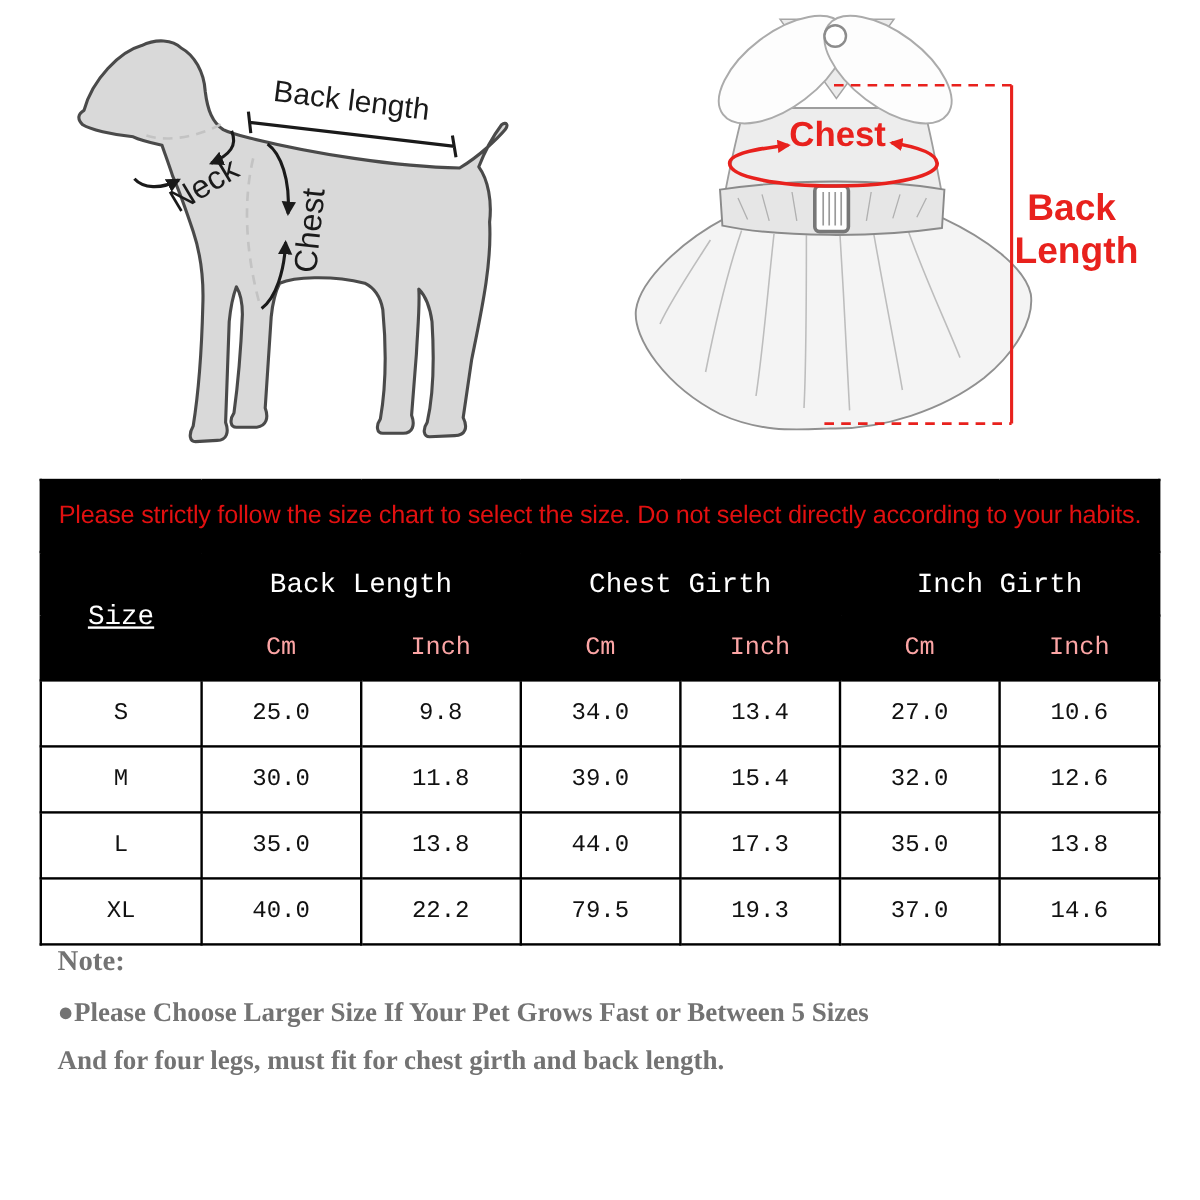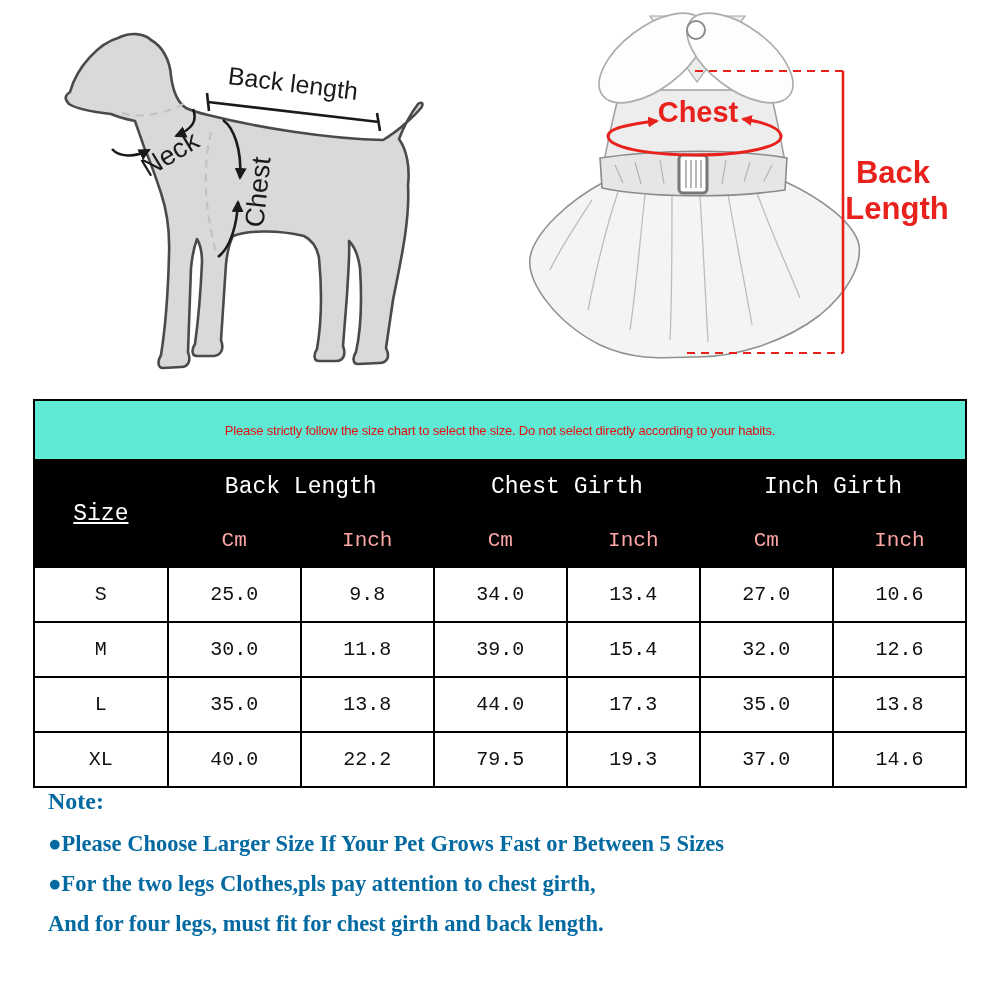--- a/index.html
+++ b/index.html
@@ -8,30 +8,30 @@
   svg text{font-family:"Liberation Sans",sans-serif;}
 
   
   table.size-table{
     position:absolute;left:33px;top:399px;width:934px;height:373px;
     border-collapse:collapse;table-layout:fixed;
     font-family:"Liberation Mono",monospace;
   }
   table.size-table td{border:2px solid #000;text-align:center;vertical-align:middle;padding:0;}
   tr.warning-row td{
-    height:58px;background:#5eead4;color:#e21010;
-    font-family:"Liberation Sans",sans-serif;font-size:13px;letter-spacing:-0.2px;
+    height:58px;background:#000000;color:#e21010;
+    font-family:"Liberation Sans",sans-serif;font-size:21px;letter-spacing:-0.2px;
   }
   tr.group-row td{height:51px;background:#000;color:#fff;font-size:23px;}
   td.size-head{background:#000;color:#fff;font-size:23px;text-decoration:underline;}
   tr.unit-row td{height:52px;background:#000;color:#fca5a5;font-size:21px;}
   tr.data-row td{height:53px;background:#fff;color:#111;font-size:20px;}
 
   
-  .notes{position:absolute;left:48px;top:788px;color:#0369a1;
+  .notes{position:absolute;left:48px;top:788px;color:#737373;
          font-family:"Liberation Serif",serif;font-weight:bold;}
   .notes .notes-title{font-size:24px;margin:0 0 16px 0;}
   .notes .note-line{font-size:22.5px;line-height:26px;margin:0 0 14px 0;white-space:nowrap;}
 
   .diagram{position:absolute;}
 </style>
 </head>
 <body>
 
 <div class="canvas">
@@ -224,17 +224,16 @@
         <td>19.3</td>
         <td>37.0</td>
         <td>14.6</td>
       </tr>
     </tbody>
   </table>
 
   <div class="notes">
     <p class="notes-title">Note:</p>
     <p class="note-line">●Please Choose Larger Size If Your Pet Grows Fast or Between 5 Sizes</p>
-    <p class="note-line">●For the two legs Clothes,pls pay attention to chest girth,</p>
     <p class="note-line">And for four legs, must fit for chest girth and back length.</p>
   </div>
 
 </div>
 
 </body></html>

